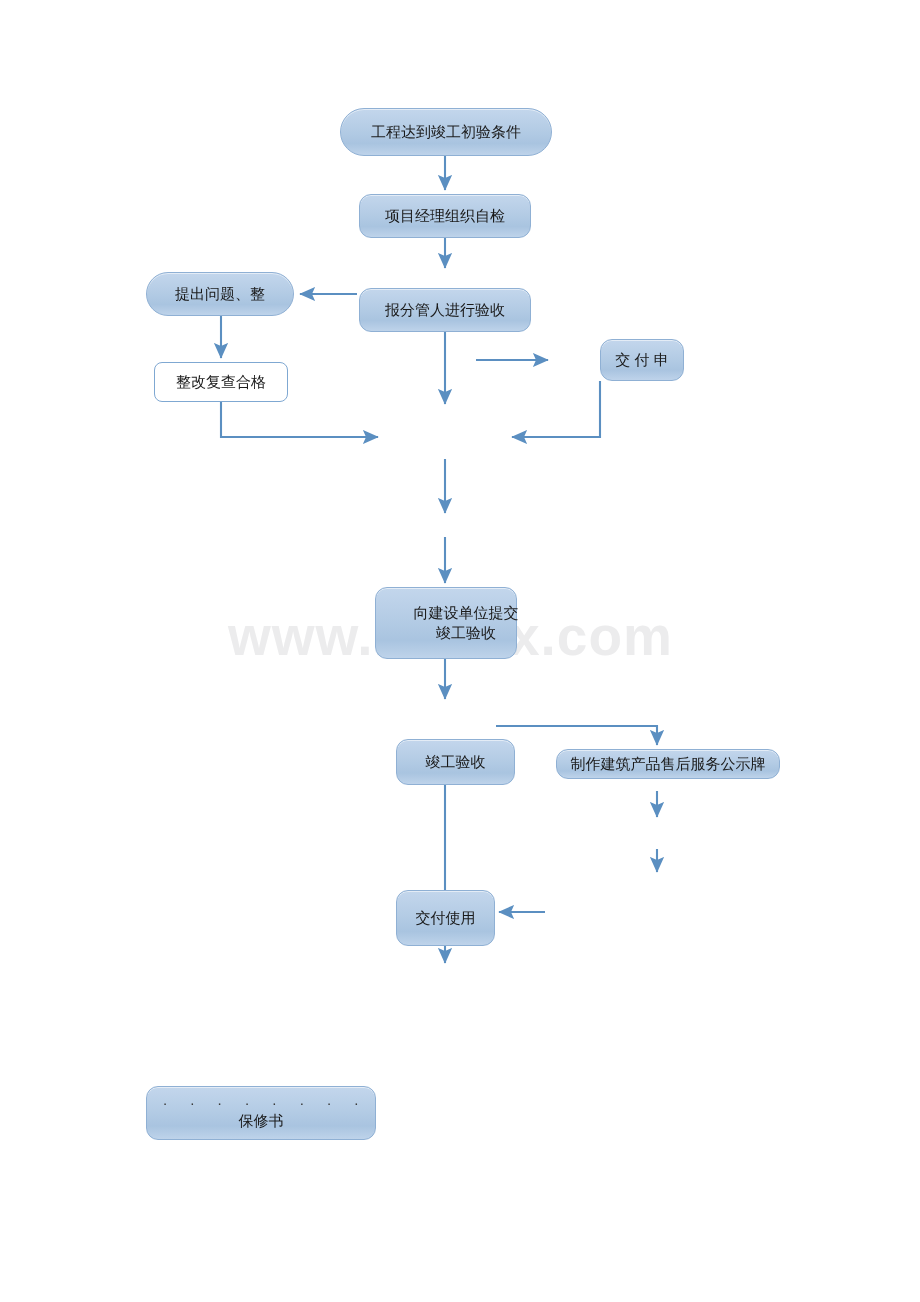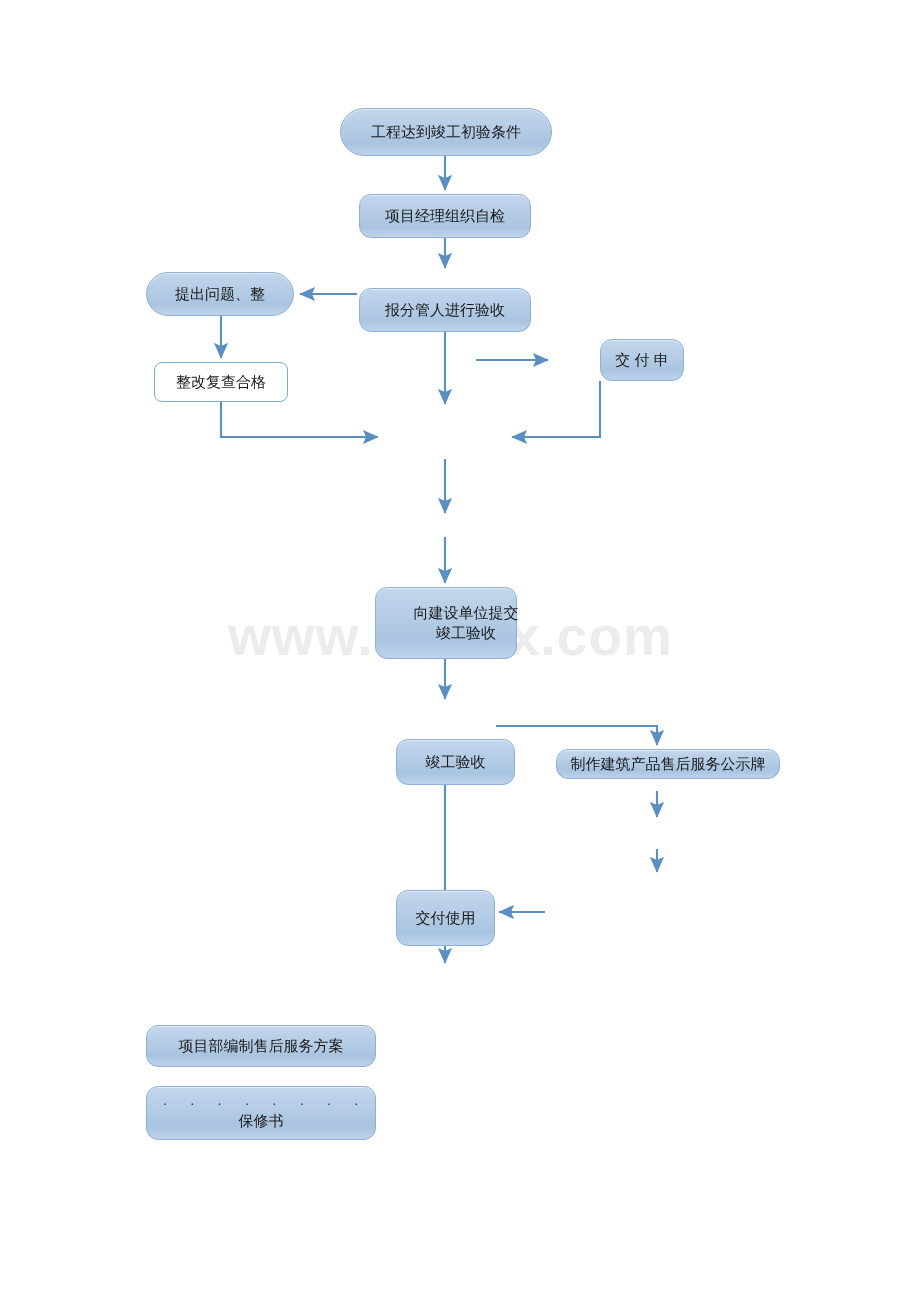--- a/index.html
+++ b/index.html
@@ -162,22 +162,19 @@
   </div>
 
   <div class="node fill rounded-sm" style="left:556px; top:749px; width:224px; height:30px;">
     <span class="line">制作建筑产品售后服务公示牌</span>
   </div>
 
   <div class="node fill rounded-sm" style="left:396px; top:890px; width:99px; height:56px;">
     <span class="line">交付使用</span>
   </div>
 
-  <div class="node fill rounded-sm" style="left:146px; top:1025px; width:230px; height:42px;">
-    <span class="line">项目部编制售后服务方案</span>
-  </div>
 
   <div class="node fill rounded-sm" style="left:146px; top:1086px; width:230px; height:54px;">
     <span class="dotleader">. . . . . . . . . . . .</span>
     <span class="line">保修书</span>
   </div>
 
 </div>
 
 </body></html>

